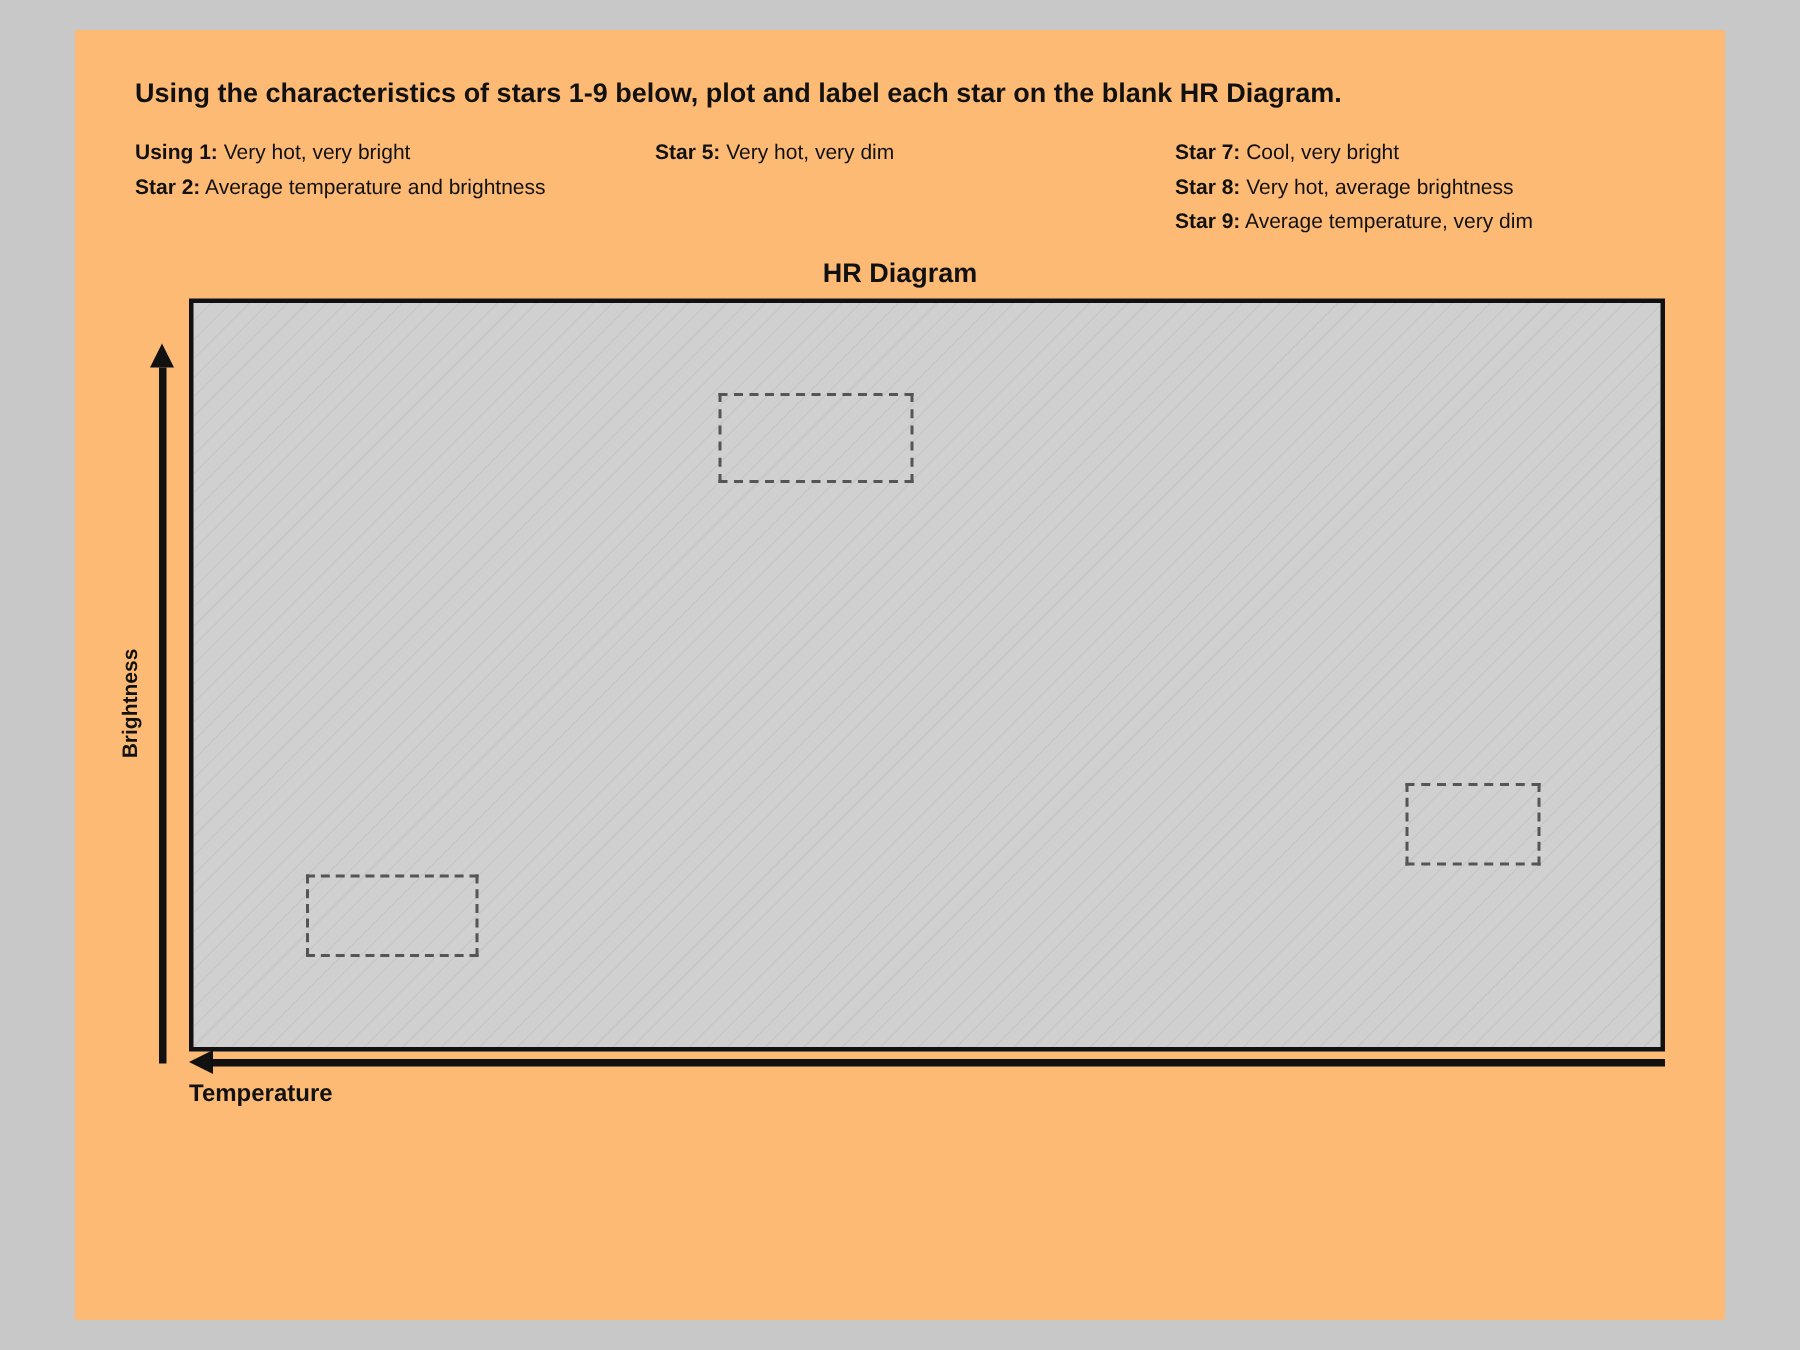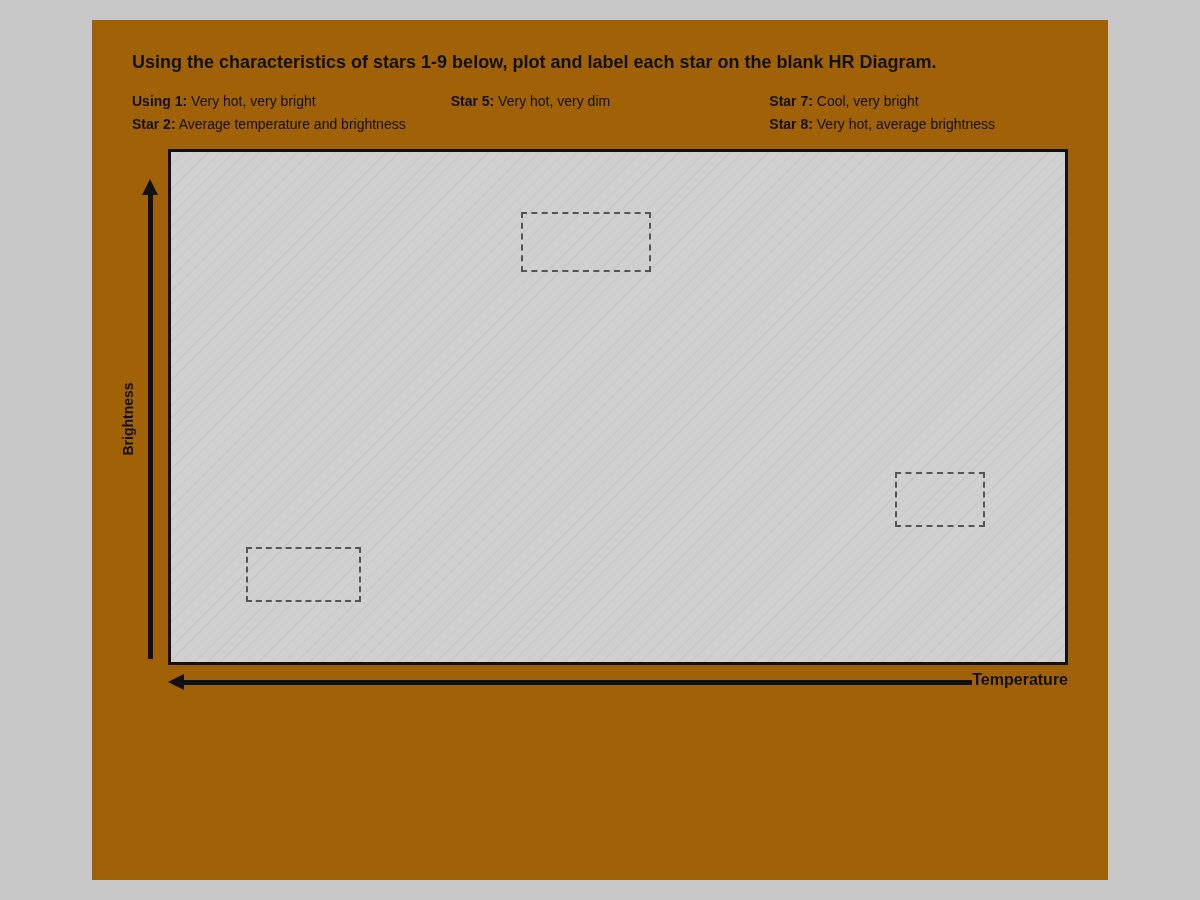--- a/index.html
+++ b/index.html
@@ -7,23 +7,23 @@
       width: 1200px;
       height: 900px;
       background: #c8c8c8;
       font-family: Arial, sans-serif;
       overflow: hidden;
       display: flex;
       align-items: center;
       justify-content: center;
     }
     .page {
-      width: 1016px;
+      width: 1100px;
       height: 860px;
-      background: #a16207;
+      background: #fdba74;
       padding: 30px 40px 20px 40px;
       position: relative;
     }
     .instructions {
       font-size: 18px;
       font-weight: bold;
       line-height: 1.4;
       margin-bottom: 16px;
       color: #111;
     }
@@ -128,22 +128,22 @@
       right: 80px;
     }
     .box-bottom-left {
       width: 115px;
       height: 55px;
       bottom: 60px;
       left: 75px;
     }
     .x-axis-container {
       display: flex;
-      flex-direction: row;
-      align-items: flex-end;
+      flex-direction: column;
+      align-items: flex-start;
     }
     .x-axis-arrow {
       width: 100%;
       height: 14px;
       position: relative;
       display: flex;
       align-items: center;
     }
     .x-axis-line {
       height: 5px;
@@ -188,23 +188,25 @@
     <div class="star-col">
       <p><strong>Using 1:</strong> Very hot, very bright</p>
       <p><strong>Star 2:</strong> Average temperature and brightness</p>
     </div>
     <div class="star-col">
       <p><strong>Star 5:</strong> Very hot, very dim</p>
     </div>
     <div class="star-col">
       <p><strong>Star 7:</strong> Cool, very bright</p>
       <p><strong>Star 8:</strong> Very hot, average brightness</p>
+      <p><strong>Star 9:</strong> Average temperature, very dim</p>
     </div>
   </div>
 
+  <div class="diagram-title">HR Diagram</div>
 
   <div class="diagram-wrapper">
     <div class="y-axis-container">
       <div class="y-axis-arrow">
         <div class="y-axis-arrowhead"></div>
         <div class="y-axis-line"></div>
       </div>
       <div class="brightness-label">Brightness</div>
     </div>
 

